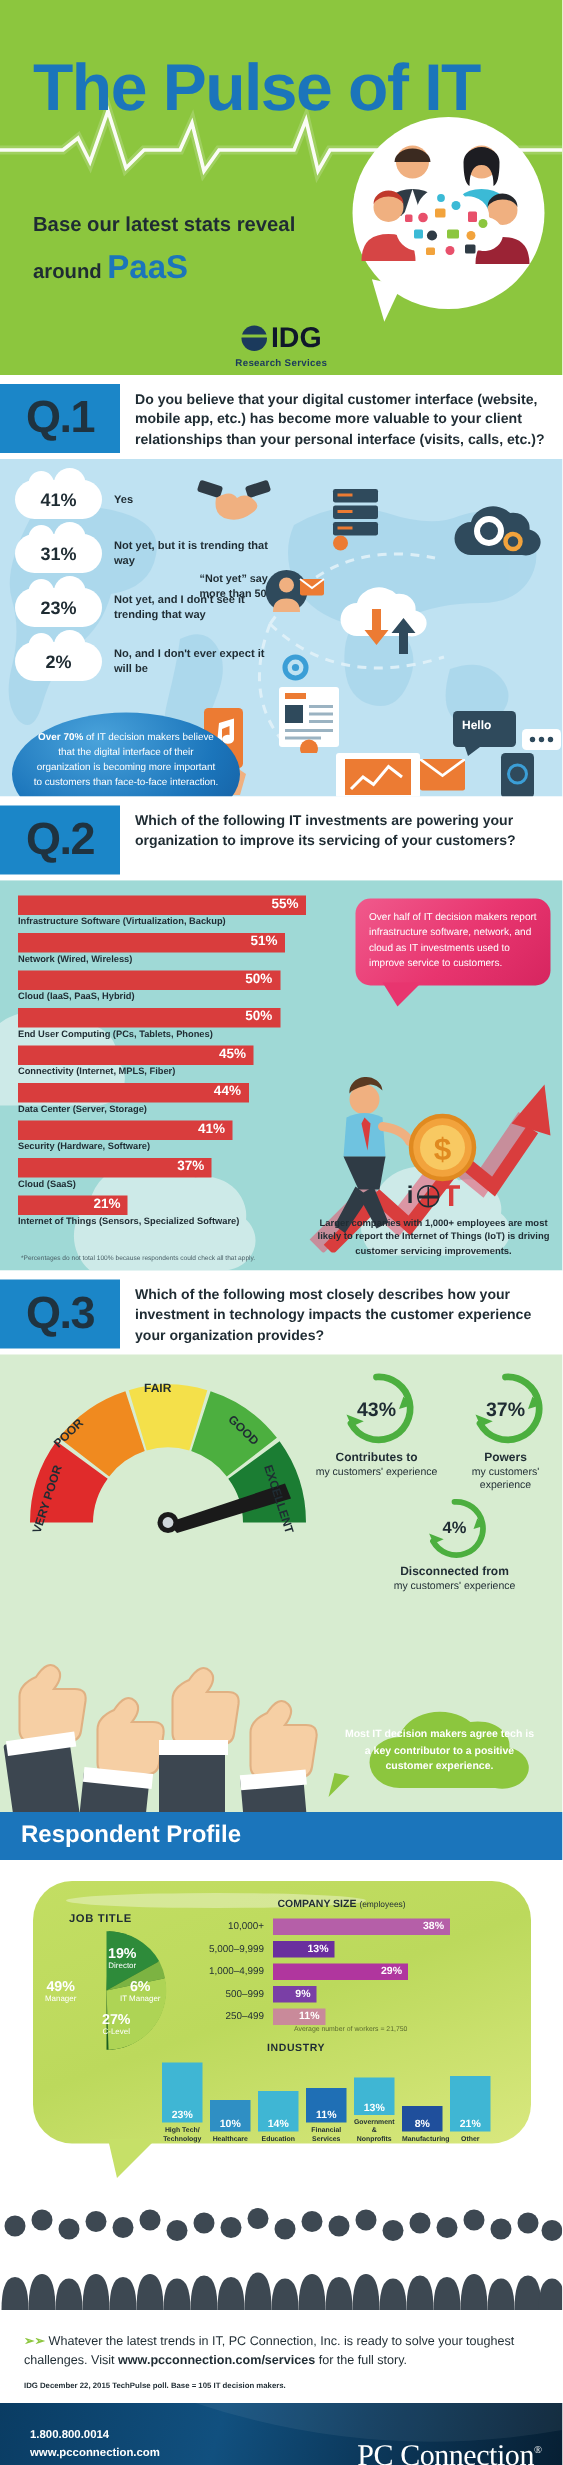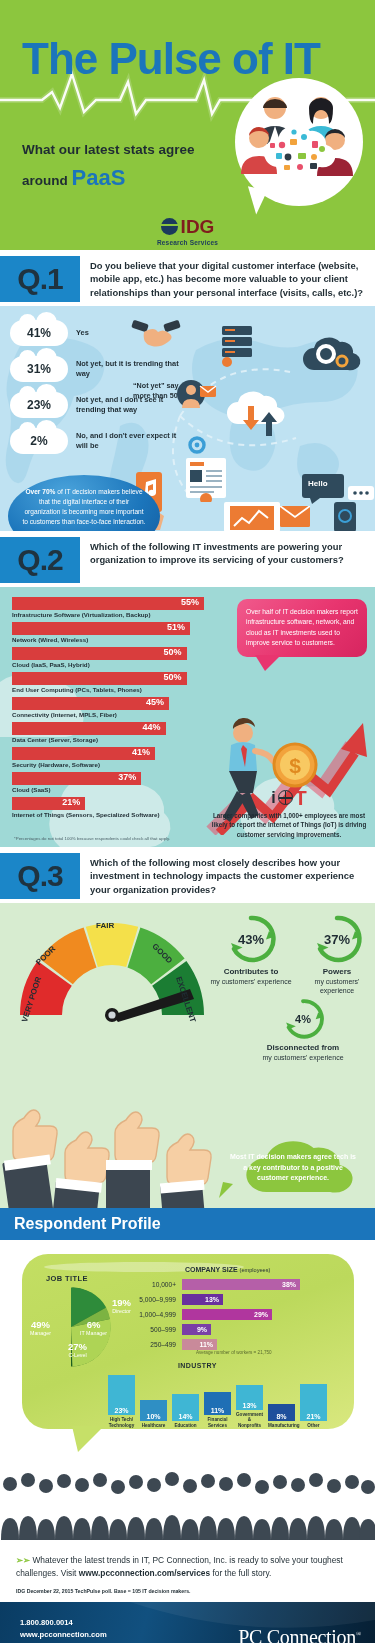--- a/index.html
+++ b/index.html
@@ -52,21 +52,21 @@
   }
   .idg-row { display: inline-flex; align-items: center; gap: 3px; }
   .idg-mark {
     width: 17px; height: 17px; border-radius: 50%;
     background: #1b3a5c; position: relative;
   }
   .idg-mark::after {
     content: ""; position: absolute; left: -2px; right: -2px; top: 6px;
     height: 2px; background: #8cc63e;
   }
-  .idg-text { font-size: 19px; font-weight: bold; color: #7f1d1d; letter-spacing: 0px; }
+  .idg-text { font-size: 19px; font-weight: bold; color: #0f172a; letter-spacing: 0px; }
   .idg-sub { font-size: 6.5px; font-weight: bold; color: #1b3a5c; text-align: center; letter-spacing: .2px; }
   .icon-cloud-mini {
     position: absolute; left: 50%; top: 54%; transform: translate(-50%,-50%);
     width: 86px; height: 64px;
   }
 
   
   .qhead { position: relative; background: #ffffff; display: flex; align-items: flex-start; padding: 6px 0 4px 0; }
   .qbadge {
     width: 80px; min-height: 46px; background: #1b86c8;
@@ -238,21 +238,21 @@
 
   <div class="header">
     <svg class="pulse-line" viewBox="0 0 375 60">
       <path d="M0,38 L42,38 L52,30 L60,46 L72,12 L84,50 L96,38 L120,38 L128,20 L136,52 L146,38 L196,38 L204,18 L212,52 L220,38 L300,38 L375,38" fill="none" stroke="#ffffff" stroke-width="2.4" opacity=".95"></path>
       <path d="M0,38 L42,38 L52,30 L60,46 L72,12 L84,50 L96,38 L120,38 L128,20 L136,52 L146,38 L196,38 L204,18 L212,52 L220,38 L300,38 L375,38" fill="none" stroke="#ffffff" stroke-width="6" opacity=".18"></path>
     </svg>
 
     <div class="header-title">The Pulse of IT</div>
 
     <div class="header-sub">
-      <div>What our latest stats agree</div>
+      <div>Base our latest stats reveal</div>
       <div>
         <span>around</span>
         <span class="cloud-word">PaaS</span>
       </div>
     </div>
 
     <div class="bubble-tail"></div>
     <div class="bubble-photo">
       <svg viewBox="0 0 128 128" width="128" height="128">
 
@@ -685,21 +685,21 @@
         <path d="M50,50 L50,4 A46,46 0 0 1 90.9,27.3 Z" fill="#2e8b3a"></path>
 
         <path d="M50,50 L90.9,27.3 A46,46 0 0 1 95.4,40.6 Z" fill="#7cb342"></path>
 
         <path d="M50,50 L95.4,40.6 A46,46 0 0 1 51.6,95.97 Z" fill="#aed455"></path>
       </svg>
       <div class="pie-lab" style="left:2px; top:36px;">
         <span class="pv">49%</span>
         <span class="pn">Manager</span>
       </div>
-      <div class="pie-lab" style="left:44px; top:14px;padding-left:40px;">
+      <div class="pie-lab" style="left:44px; top:14px;">
         <span class="pv">19%</span>
         <span class="pn">Director</span>
       </div>
       <div class="pie-lab" style="left:52px; top:36px;">
         <span class="pv">6%</span>
         <span class="pn">IT Manager</span>
       </div>
       <div class="pie-lab" style="left:40px; top:58px;">
         <span class="pv">27%</span>
         <span class="pn">C-Level</span>

